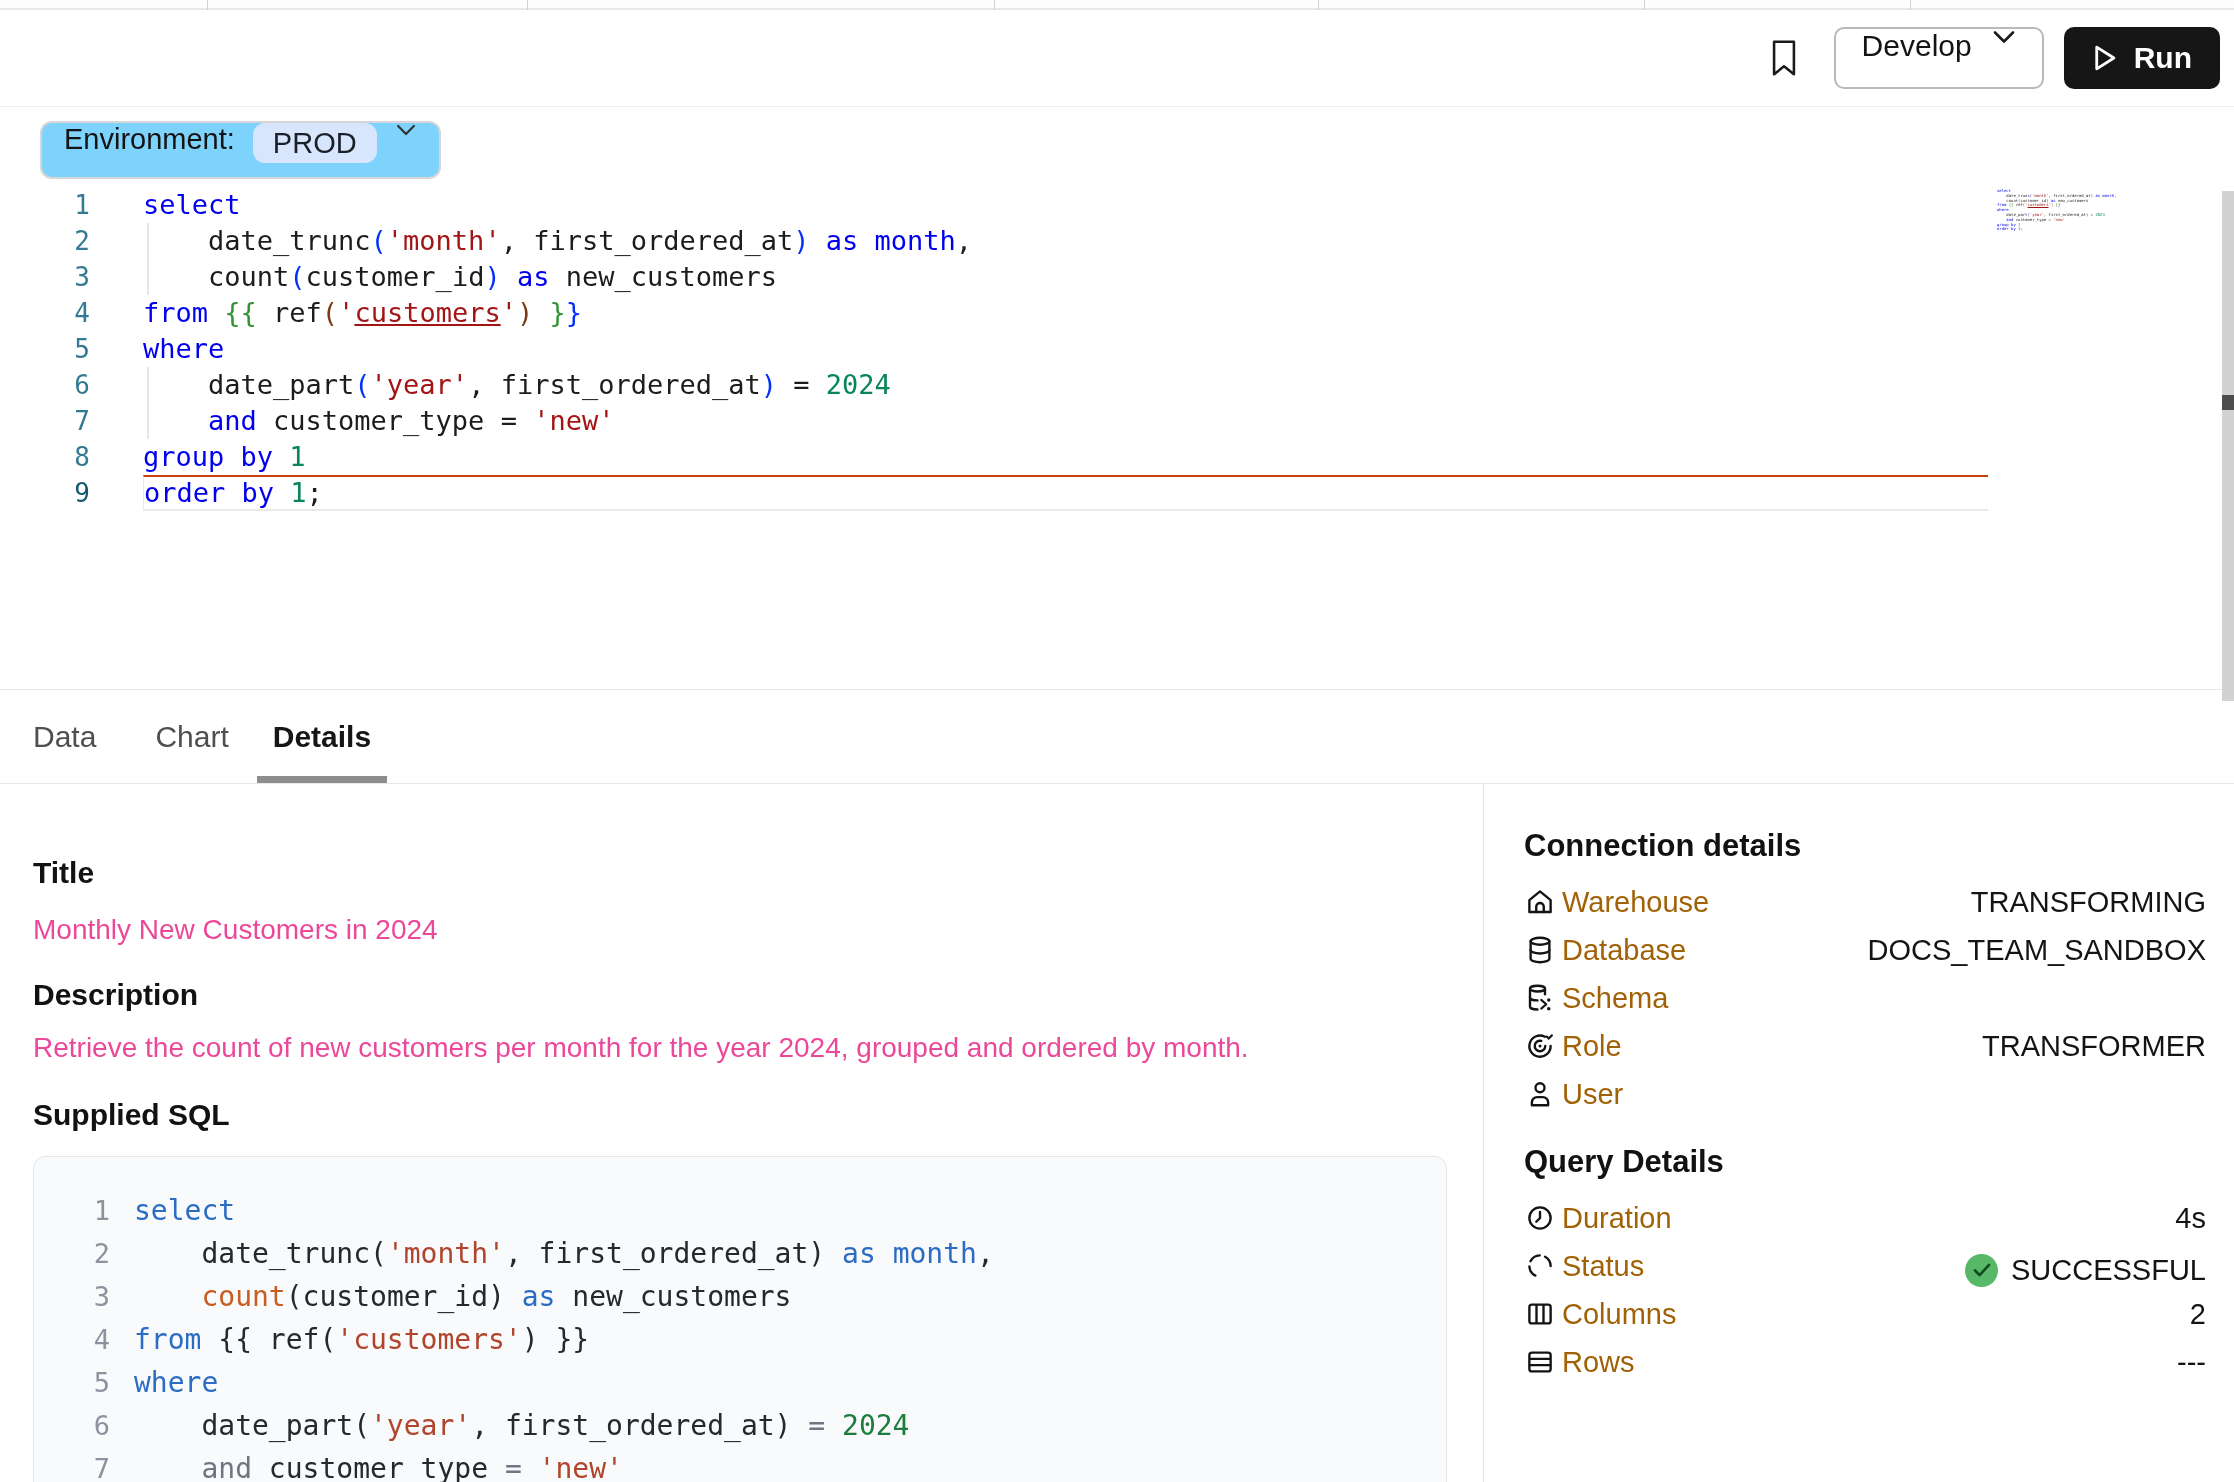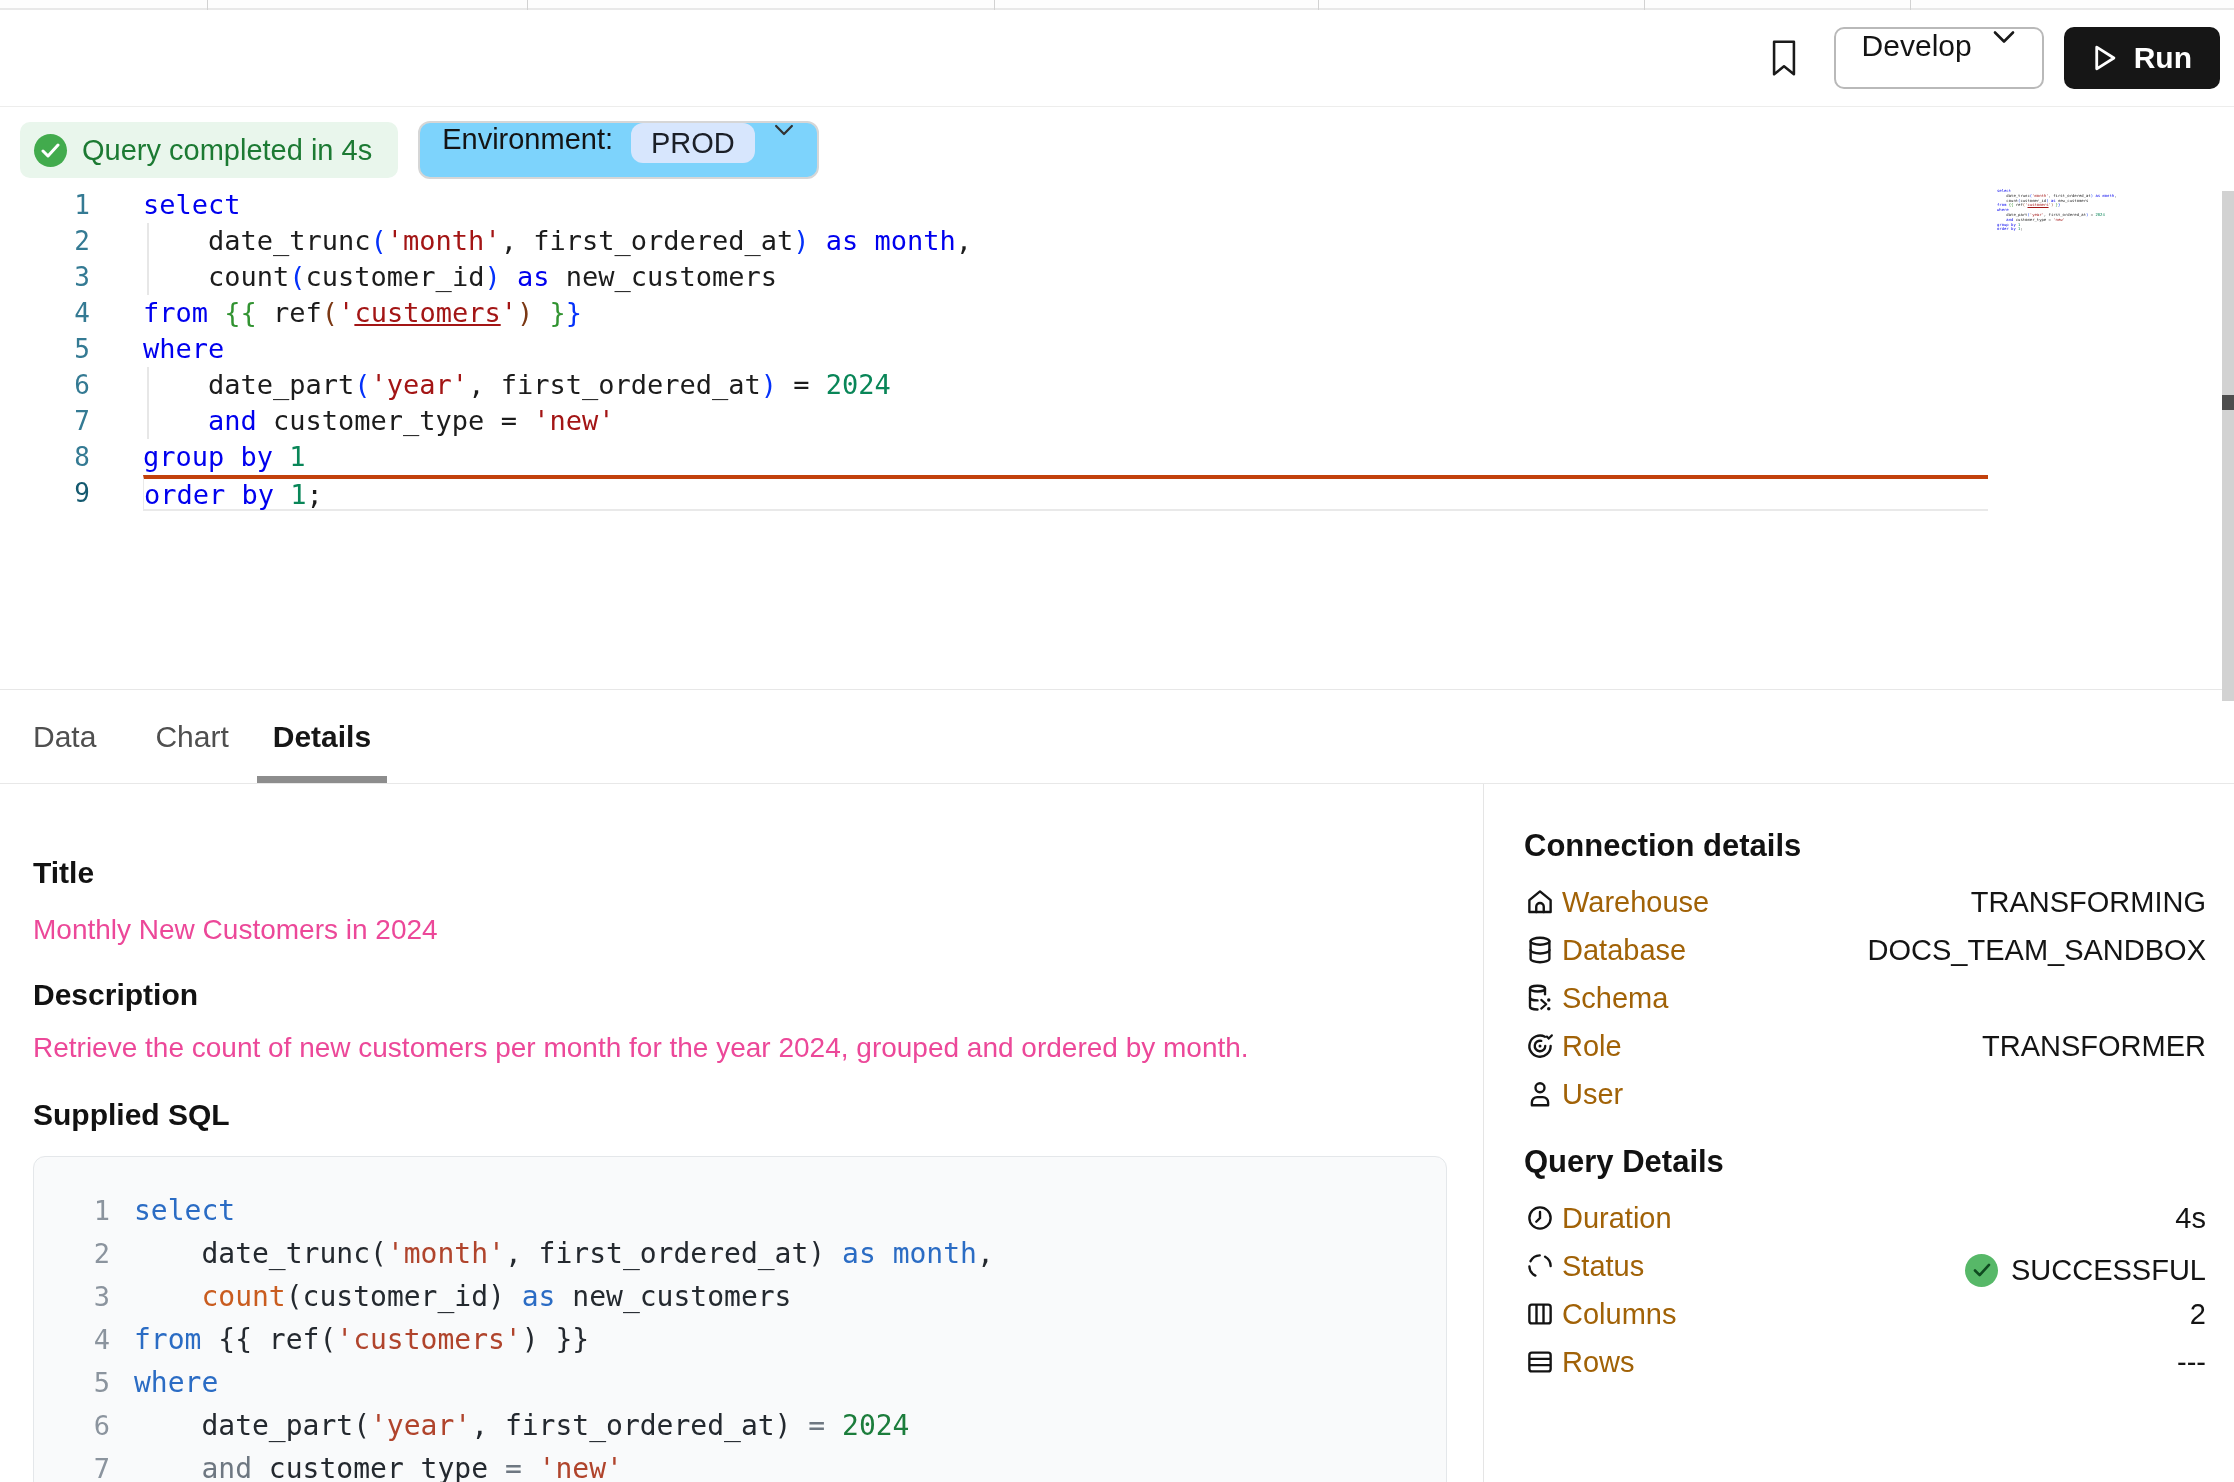--- a/index.html
+++ b/index.html
@@ -26,21 +26,21 @@
   .env-select .env-label { font-size:29px; color:#141414; }
   .env-pill { display:inline-flex; align-items:center; height:40px; padding:13px 20px; background:#d7e6fd; border-radius:12px; font-size:29px; font-weight:500; color:#1b1f27; }
 
   
   .editor { position:relative; height:510px; padding-top:8px; background:#fff; }
   .code-line { display:flex; height:36px; align-items:center; font-family:"DejaVu Sans Mono", monospace; font-size:27px; }
   .code-line .ln { width:90px; text-align:right; color:#347a93; flex:0 0 auto; font-size:26px; }
   .code-line.active .ln { color:#14596f; }
   .code-line .code-text { position:relative; margin-left:53px; white-space:pre; width:1845px; height:36px; line-height:36px; }
   .code-line .code-text.guide::before { content:''; position:absolute; left:4px; top:0; bottom:0; width:2px; background:#e7e7e7; }
-  .code-line.active .code-text { border-top:4px solid #c2410c; border-bottom:2px solid #e9e9e9; border-left:1px solid #e9e9e9; line-height:32px; }
+  .code-line.active .code-text { border-top:2px solid #c2410c; border-bottom:2px solid #e9e9e9; border-left:1px solid #e9e9e9; line-height:32px; }
 
   .tk-kw { color:#0000ee; } .tk-id { color:#1c1c1c; } .tk-str { color:#a31515; }
   .tk-num { color:#098658; } .tk-b1 { color:#0431fa; } .tk-b2 { color:#319331; }
   .tk-b3 { color:#7b3814; } .tk-link { color:#a31515; text-decoration:underline; }
 
   .minimap { position:absolute; left:1997px; top:10px; width:110px; font-family:"DejaVu Sans Mono", monospace; font-size:3.9px; line-height:4.8px; white-space:pre; cursor:pointer; }
   .editor-scrollbar { position:absolute; left:2222px; top:12px; width:12px; height:510px; background:#d2d2d2; cursor:pointer; }
   .editor-scrollbar .thumb { position:absolute; top:204px; left:0; width:12px; height:15px; background:#4d4d4d; }
 
   
@@ -119,28 +119,20 @@
       <span>
         <svg width="26" height="28" viewBox="0 0 20 22" fill="none" stroke="#ffffff" stroke-width="2.2" stroke-linejoin="round">
             <path d="M3.5 2.5L17 11 3.5 19.5z"></path>
           </svg>
       </span>
       <span>Run</span>
     </button>
   </div>
 
   <div class="status-row">
-    <div class="query-badge">
-      <span class="check-circle">
-        <svg width="19" height="15" viewBox="0 0 19 15" fill="none" stroke="#ffffff" stroke-width="3" stroke-linecap="round" stroke-linejoin="round">
-            <path d="M2 8l5 5L17 2"></path>
-          </svg>
-      </span>
-      <span class="label">Query completed in 4s</span>
-    </div>
     <div class="env-select">
       <span class="env-label">Environment:</span>
       <span class="env-pill">PROD</span>
       <span>
         <svg width="22" height="14" viewBox="0 0 24 16" fill="none" stroke="#333" stroke-width="2.6" stroke-linecap="round" stroke-linejoin="round">
             <path d="M3 3.5l9 9 9-9"></path>
           </svg>
       </span>
     </div>
   </div>

